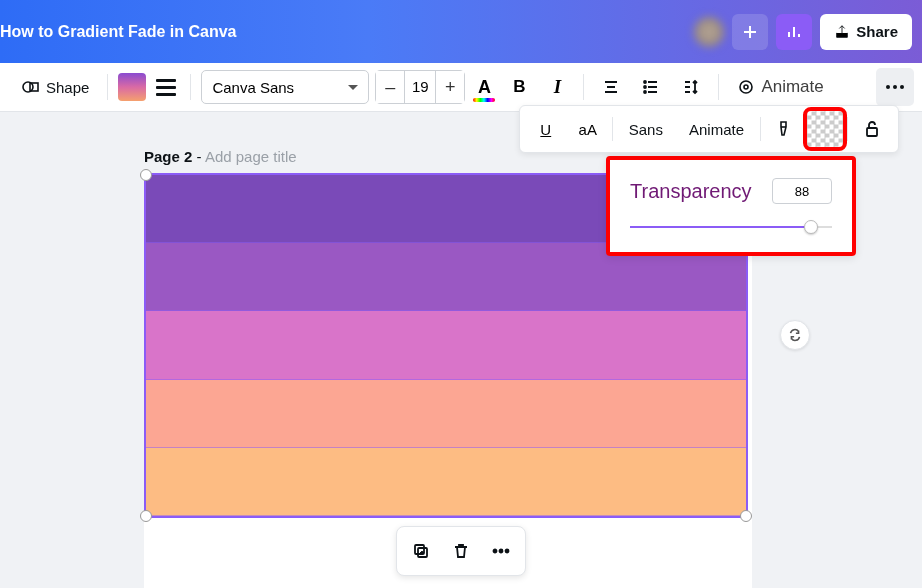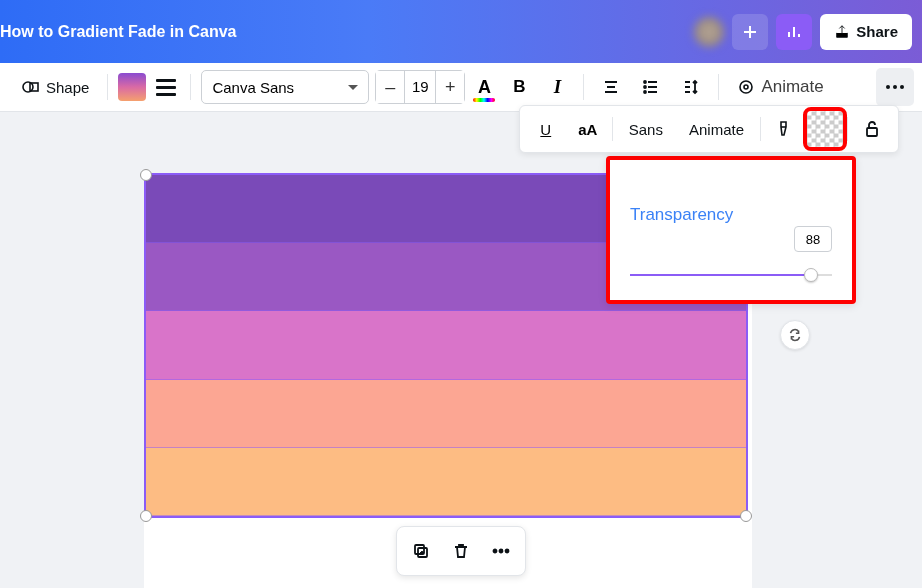--- a/index.html
+++ b/index.html
@@ -91,21 +91,21 @@
     background: #fff;
     border: 1px solid #e2e5e9;
     border-radius: 6px;
     box-shadow: 0 2px 6px rgba(0,0,0,0.08);
     display: flex;
     align-items: center;
     padding: 0 6px;
     gap: 2px;
     z-index: 10;
   }
-  .sec-btn { width: 40px; height: 40px; display:flex; align-items:center; justify-content:center; cursor:pointer; border-radius:4px; font-size:15px;font-weight:bold;}
+  .sec-btn { width: 40px; height: 40px; display:flex; align-items:center; justify-content:center; cursor:pointer; border-radius:4px; font-size:15px;}
   .sec-txt { padding: 0 12px; font-size:15px; color:#0d1216; cursor:pointer; }
   .sec-sep { width:1px; height:24px; background:#e2e5e9; margin: 0 2px;}
   .underline-btn { text-decoration: underline; font-weight:500;}
   .transp-btn {
     width: 36px; height: 36px; border-radius: 4px;
     background: repeating-conic-gradient(#ccc 0% 25%, #fff 0% 50%) 50% / 9px 9px;
     position: relative;
   }
   .transp-btn.highlighted { outline: 4px solid #ff0000; outline-offset: 0;}
   .lock-btn svg { stroke:#0d1216; fill:none; stroke-width:1.8;}
@@ -116,22 +116,22 @@
     right: 66px;
     width: 250px;
     background: #fff;
     border: 4px solid #ff0000;
     border-radius: 4px;
     padding: 18px 20px;
     z-index: 9;
     box-shadow: 0 2px 8px rgba(0,0,0,0.1);
   }
   .transp-row1 { display:flex; justify-content:space-between; align-items:center; margin-bottom:16px;}
-  .transp-label { font-size:17px; color:#3b82f6; }
-  .transp-input { width:38px; height:26px; border:1px solid #ccd0d5; border-radius:4px; text-align:center; font-size:13px;margin-top:48px;}
+  .transp-label { font-size:20px; color:#701a75; }
+  .transp-input { width:60px; height:26px; border:1px solid #ccd0d5; border-radius:4px; text-align:center; font-size:13px;}
   .transp-slider { position:relative; height:14px; }
   .transp-slider .track { position:absolute; top:6px; left:0; right:0; height:2px; background:#ddd; }
   .transp-slider .track-fill { position:absolute; top:6px; left:0; width:88%; height:2px; background:#8b5cf6; }
   .transp-slider .thumb { position:absolute; top:0; left:86%; width:14px; height:14px; background:#fff; border:1px solid #bbb; border-radius:50%; box-shadow:0 1px 2px rgba(0,0,0,0.2);}
   
   .canvas-area {
     position: relative;
     padding-top: 28px;
   }
   .page-info {
@@ -322,20 +322,23 @@
     <input class="transp-input" value="88" style="">
   </div>
   <div class="transp-slider">
     <div class="track"></div>
     <div class="track-fill"></div>
     <div class="thumb"></div>
   </div>
 </div>
 
 <div class="canvas-area">
+  <div class="page-info">
+    <b>Page 2</b><span> - </span><span class="placeholder">Add page title</span>
+  </div>
   <div class="page-surface">
     <div class="selection-box">
       <div class="grad-row c1"></div>
       <div class="grad-row c2"></div>
       <div class="grad-row c3"></div>
       <div class="grad-row c4"></div>
       <div class="grad-row c5"></div>
       <div class="sel-handle h-tl"></div>
       <div class="sel-handle h-bl"></div>
       <div class="sel-handle h-br"></div>

